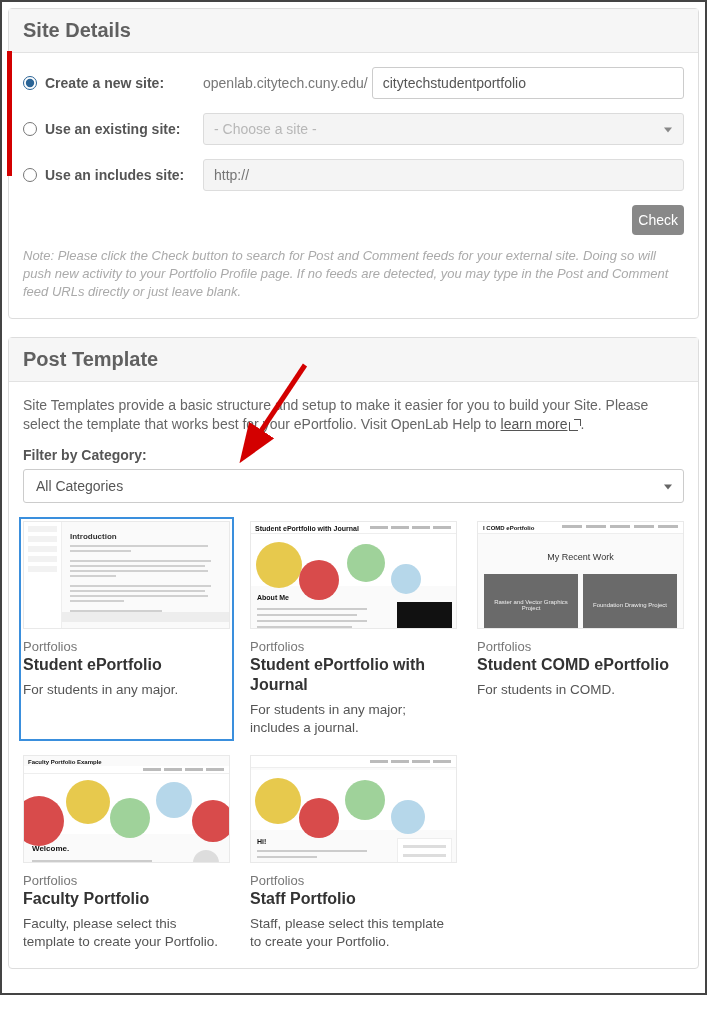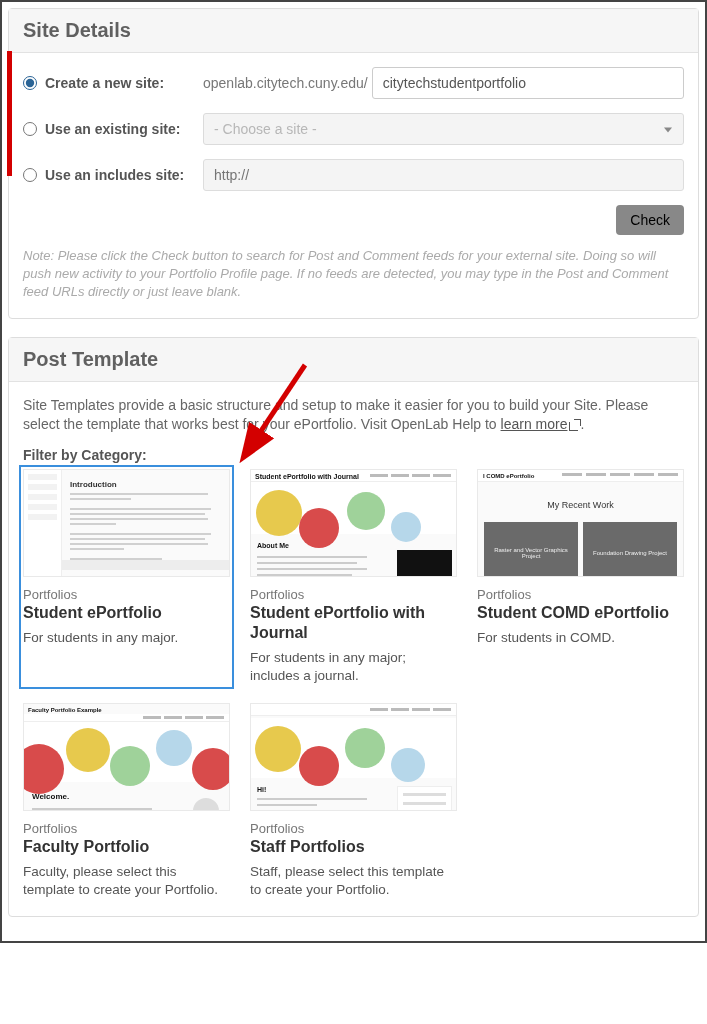--- a/index.html
+++ b/index.html
@@ -105,24 +105,24 @@
     border-right: 4px solid transparent;
     border-top: 5px solid #888;
   }
   .check-row {
     display: flex;
     justify-content: flex-end;
     margin-top: 4px;
   }
   .btn-check {
     background: #888;
-    color: #000000;
+    color: #ffffff;
     border: none;
     border-radius: 4px;
-    padding: 7px 14px;
+    padding: 7px 6px;
     font-size: 14px;
     cursor: pointer;
   }
   .note-text {
     font-style: italic;
     color: #aaa;
     font-size: 13px;
     line-height: 1.4;
     margin-top: 12px;
   }
@@ -319,20 +319,25 @@
 </div>
 
 <div class="panel">
   <div class="panel-header">Post Template</div>
   <div class="panel-body">
     <p class="template-desc">
       <span>Site Templates provide a basic structure and setup to make it easier for you to build your Site. Please select the template that works best for your ePortfolio. Visit OpenLab Help to </span><a href="#"><span>learn more</span><span class="ext-icon"></span></a><span>.</span>
     </p>
 
     <div class="filter-label">Filter by Category:</div>
+    <div class="filter-select-wrap">
+      <select class="filter-select">
+        <option>All Categories</option>
+      </select>
+    </div>
 
     <div class="tpl-grid">
 
       <div class="tpl-card selected">
         <div class="tpl-thumb">
           <div class="th1-sidebar">
             <div class="th1-side-item"></div>
               <div class="th1-side-item"></div>
               <div class="th1-side-item"></div>
               <div class="th1-side-item"></div>
@@ -460,19 +465,19 @@
           <div class="th2-line" style="top:112px;left:6px;width:115px"></div>
           <div class="th2-line" style="top:118px;left:6px;width:80px"></div>
           <div class="th2-line" style="top:128px;left:6px;width:60px"></div>
           <div class="th5-side">
             <div style="height:3px;background:#ddd;margin:6px 5px"></div>
             <div style="height:3px;background:#ddd;margin:6px 5px"></div>
             <div style="height:3px;background:#ddd;margin:6px 5px"></div>
           </div>
         </div>
         <div class="tpl-cat">Portfolios</div>
-        <div class="tpl-title">Staff Portfolios</div>
+        <div class="tpl-title">Staff Portfolio</div>
         <div class="tpl-desc">Staff, please select this template to create your Portfolio.</div>
       </div>
 
     </div>
   </div>
 </div>
 
 </body></html>

